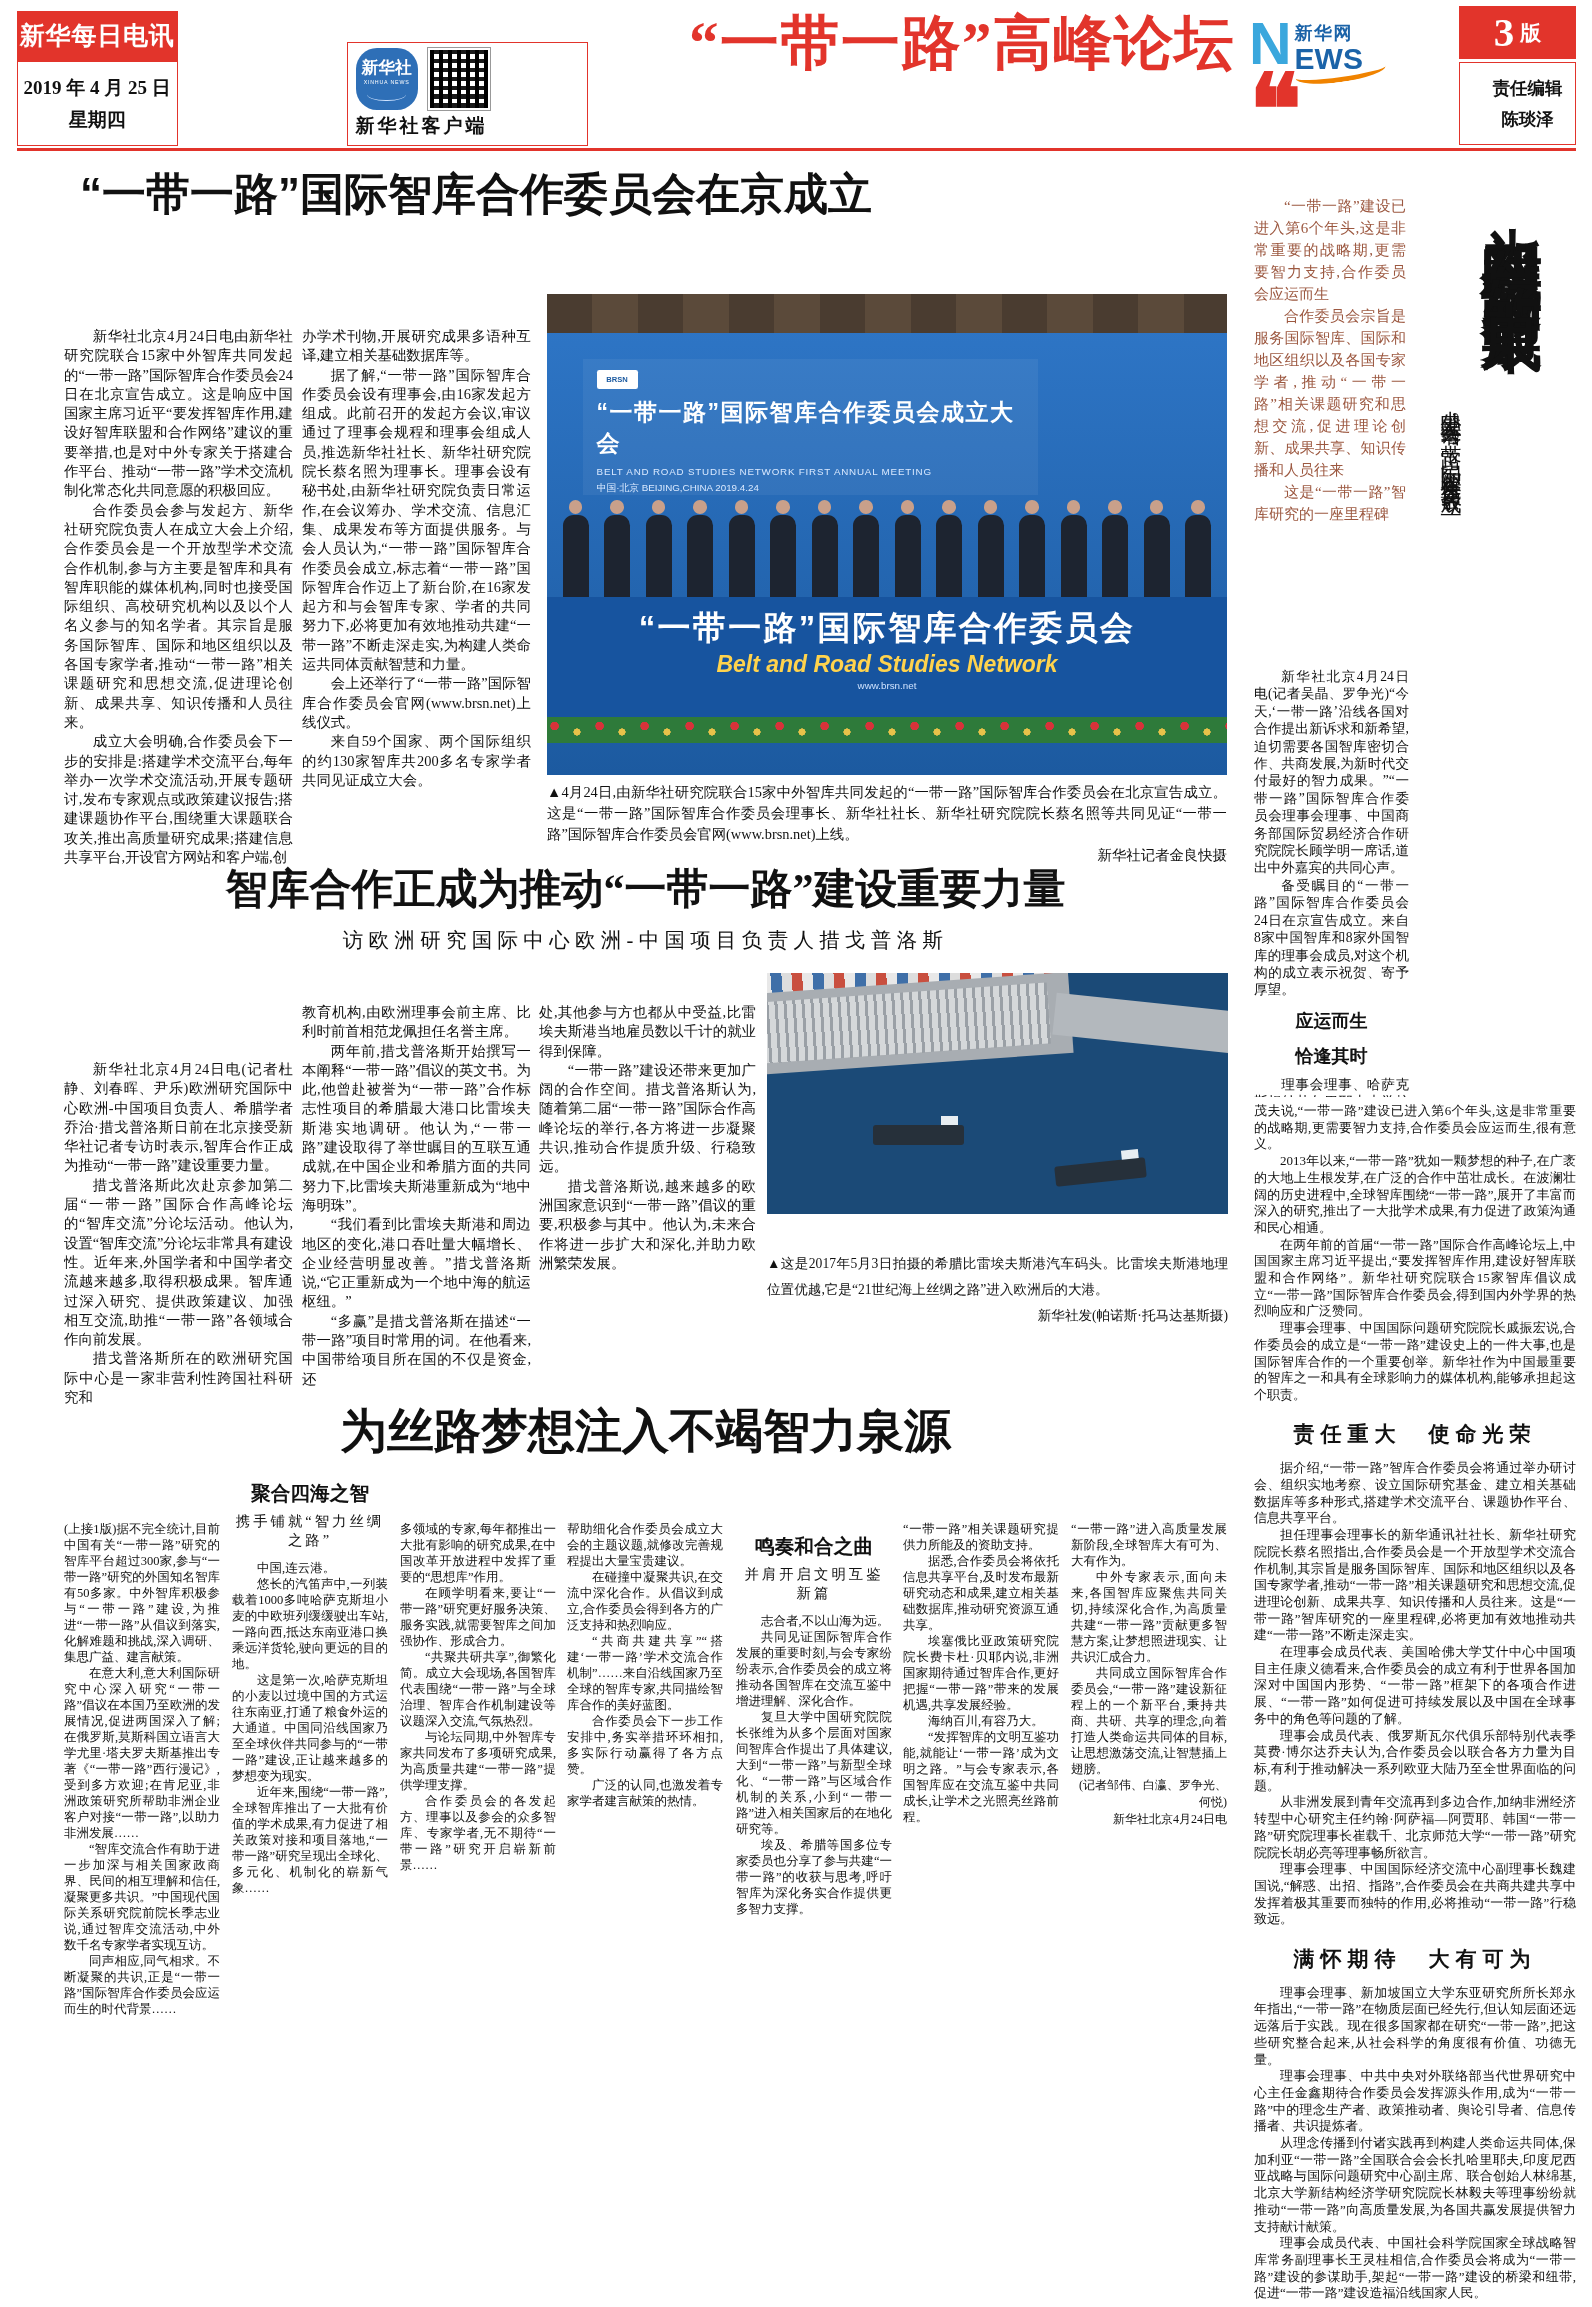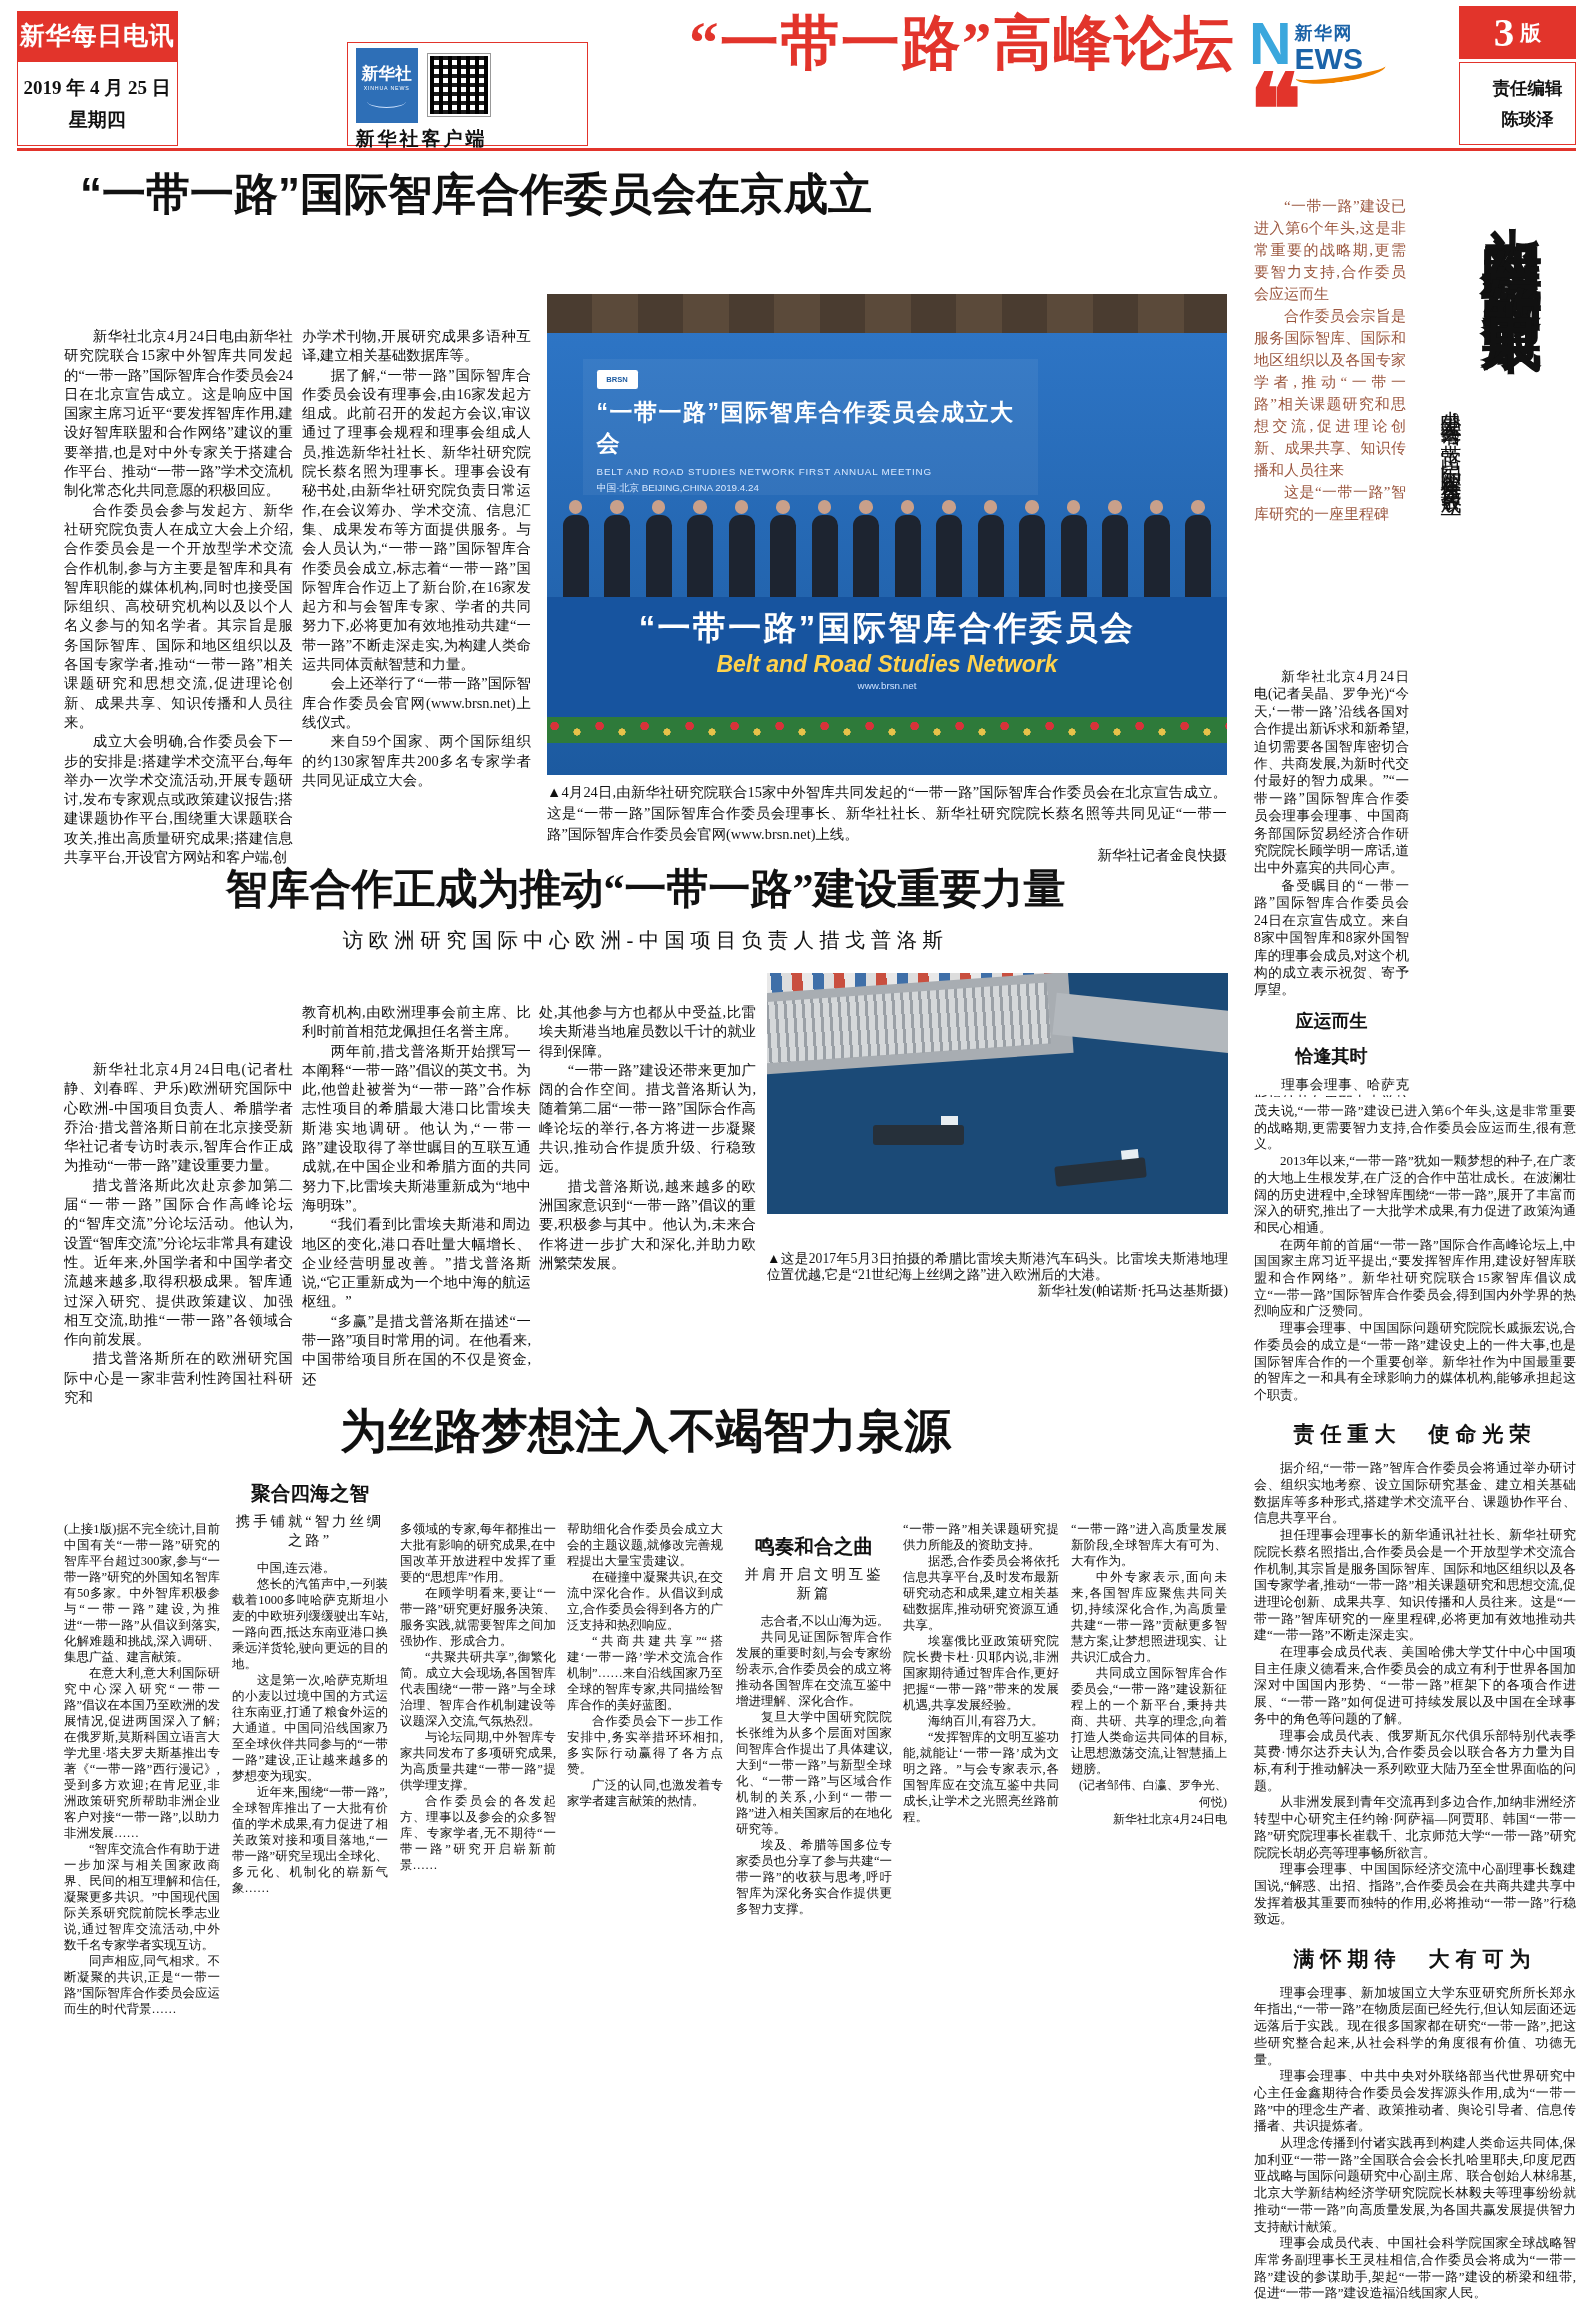--- a/index.html
+++ b/index.html
@@ -13,21 +13,21 @@
   .abs{position:absolute;}
   
   .masthead-box{left:16.7px;top:10.6px;width:161px;height:50px;background:var(--red);
     color:#fff;font-family:"Liberation Sans","DejaVu Sans",sans-serif;font-weight:bold;
     font-size:25px;display:flex;align-items:center;justify-content:center;letter-spacing:0.8px;}
   .date-box{left:16.7px;top:61px;width:161px;height:85px;border:1.5px solid var(--red);
     display:flex;flex-direction:column;align-items:center;justify-content:center;gap:6px;
     font-size:19px;font-weight:bold;}
   .app-box{left:347px;top:42px;width:241px;height:104px;border:1.5px solid var(--red);padding:4.5px 7.6px;}
   .app-row{display:flex;gap:10.6px;align-items:center;}
-  .app-icon{width:62px;height:75px;background:#2e6fb7;border-radius:0;color:#fff;
+  .app-icon{width:62px;height:62px;background:#2e6fb7;border-radius:21px;color:#fff;
     font-family:"Liberation Sans",sans-serif;display:flex;flex-direction:column;align-items:center;justify-content:center;}
   .app-icon .t1{font-size:16.7px;font-weight:bold;}
   .app-icon .t2{font-size:5.3px;letter-spacing:0.8px;}
   .app-icon .net{width:39px;height:13.6px;border-bottom:1.5px solid #cfe3ff;border-radius:50%;margin-top:3px;}
   .qr{width:62px;height:62px;border:2.3px solid #fff;outline:0.8px solid #999;
     background:
       repeating-linear-gradient(0deg,rgba(0,0,0,.9) 0 4.5px,transparent 4.5px 9px),
       repeating-linear-gradient(90deg,#000 0 4.5px,#fff 4.5px 9px);}
   .app-label{font-size:19px;font-weight:bold;letter-spacing:3px;margin-top:3px;
     font-family:"Liberation Sans",sans-serif;}
@@ -99,21 +99,21 @@
     transform:rotate(-4deg);}
   .p2-cont{position:absolute;left:0;top:0;width:100%;height:33px;
     background:repeating-linear-gradient(90deg,#c94f3f 0 10.6px,#e8e8e8 10.6px 21px,#3f6fa8 21px 32px,#ddd 32px 42px);}
   .p2-cars{position:absolute;left:7.6px;top:42px;width:288px;height:61px;
     background:repeating-linear-gradient(90deg,#d5d8da 0 6px,#9aa0a6 6px 9px),
                repeating-linear-gradient(0deg,transparent 0 7.6px,rgba(0,0,0,.15) 7.6px 9px);}
   .p2-pier{position:absolute;right:-23px;top:30px;width:197px;height:42px;background:#b3b8bd;transform:rotate(6deg);}
   .ship{position:absolute;width:91px;height:19.7px;background:#26303a;border-radius:3px;}
   .ship::after{content:"";position:absolute;right:6px;top:-9px;width:16.7px;height:9px;background:#e8eef2;}
   .s1{left:106px;top:152px;} .s2{left:288px;top:189px;transform:rotate(-6deg);}
-  .cap2{left:767px;top:1221px;width:461px;height:85px;font-size:13.6px;line-height:16px;}
+  .cap2{left:767px;top:1221px;width:461px;height:85px;font-size:13.6px;line-height:26px;}
   
   .h3x{left:64px;top:1400px;width:1163px;text-align:center;font-weight:900;font-size:47px;}
   .a3 .para{font-size:12.5px;line-height:16px;}
   .a3col{height:809px;}
   
   .qmark{left:1249px;top:70px;font-size:98px;line-height:83px;color:var(--red);font-weight:900;
     font-family:"Liberation Serif",serif;}
   .quote-col{left:1254px;top:165px;width:152px;height:464px;color:var(--quote);}
   .quote-col .para{font-size:15px;line-height:22px;}
   .narrow-col{left:1254px;top:638px;width:155px;height:429px;}

